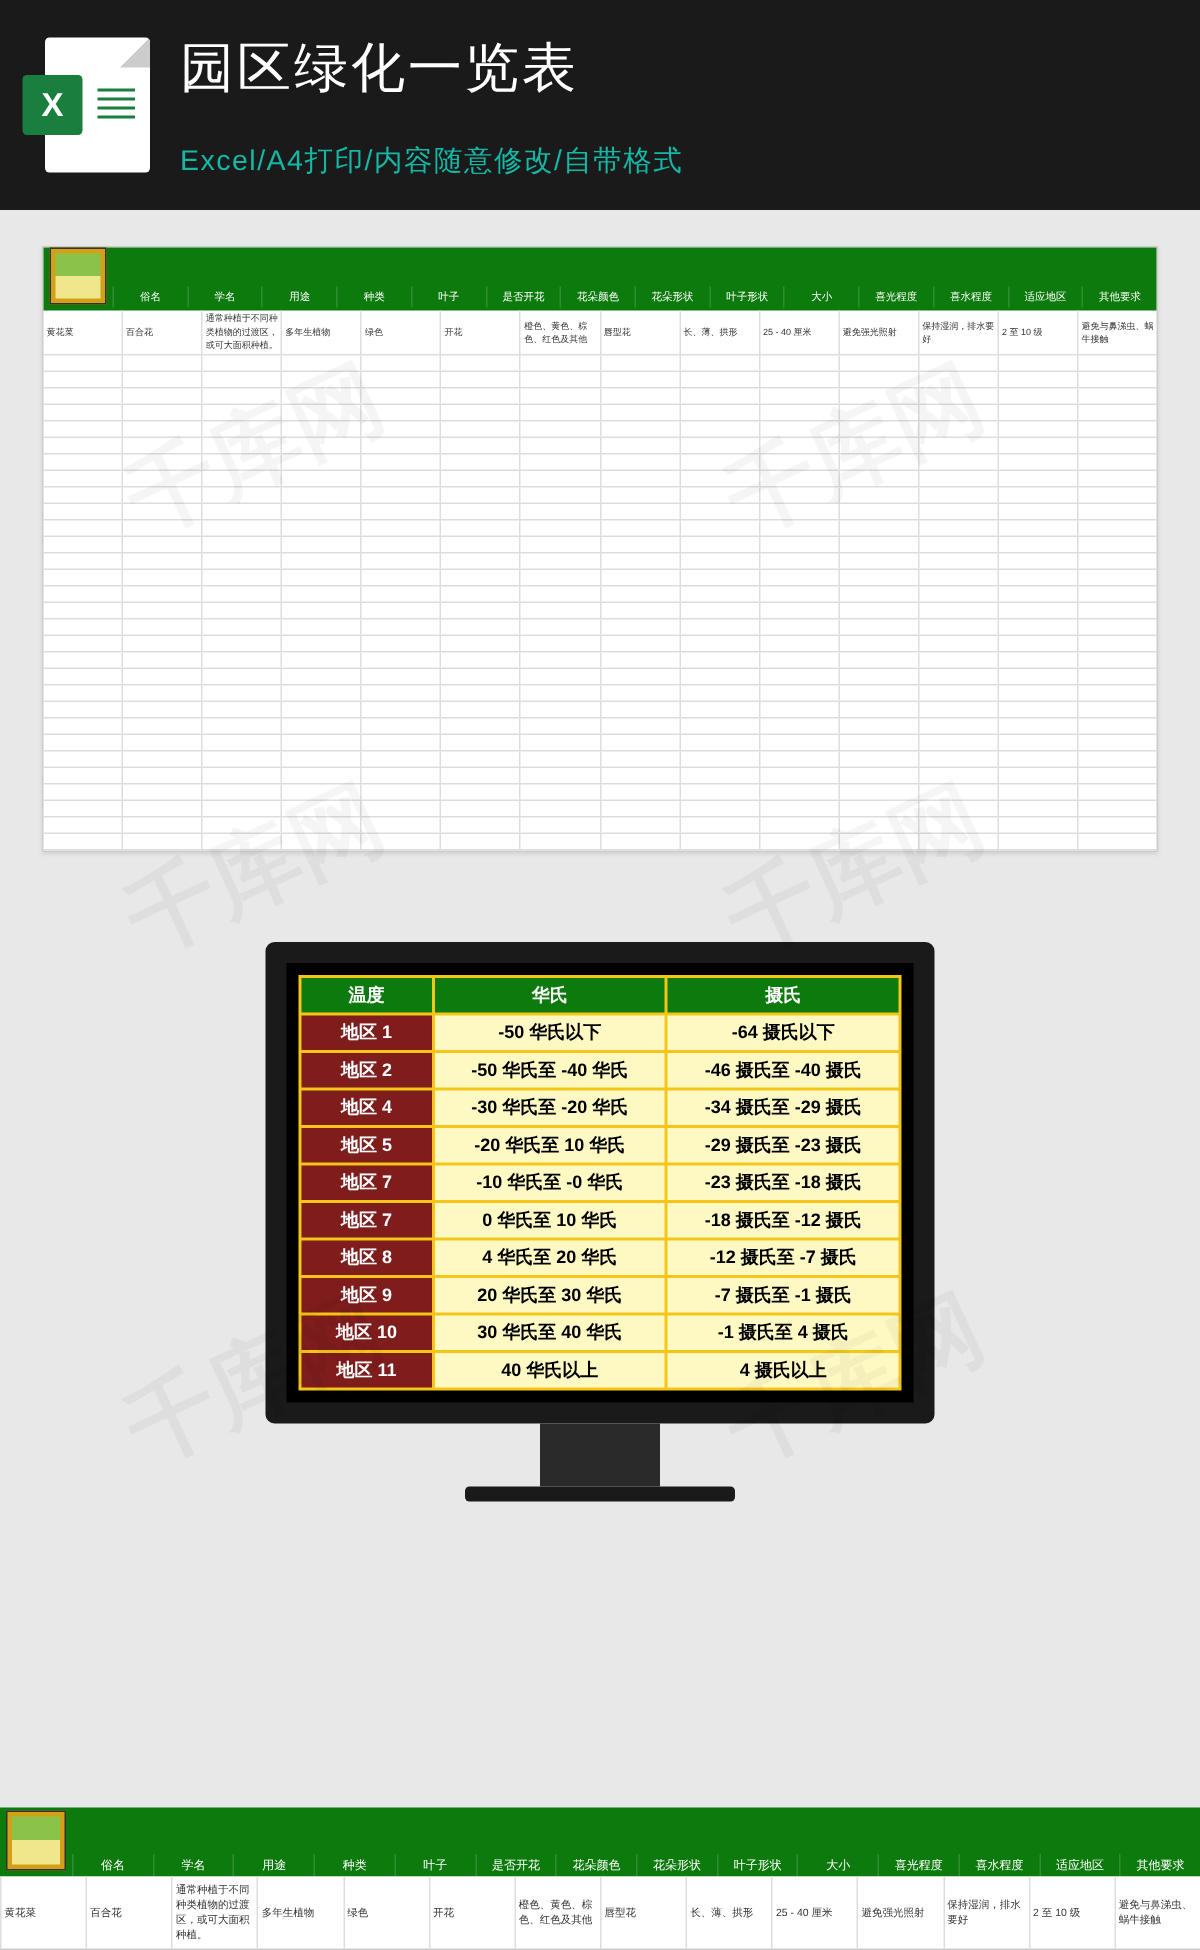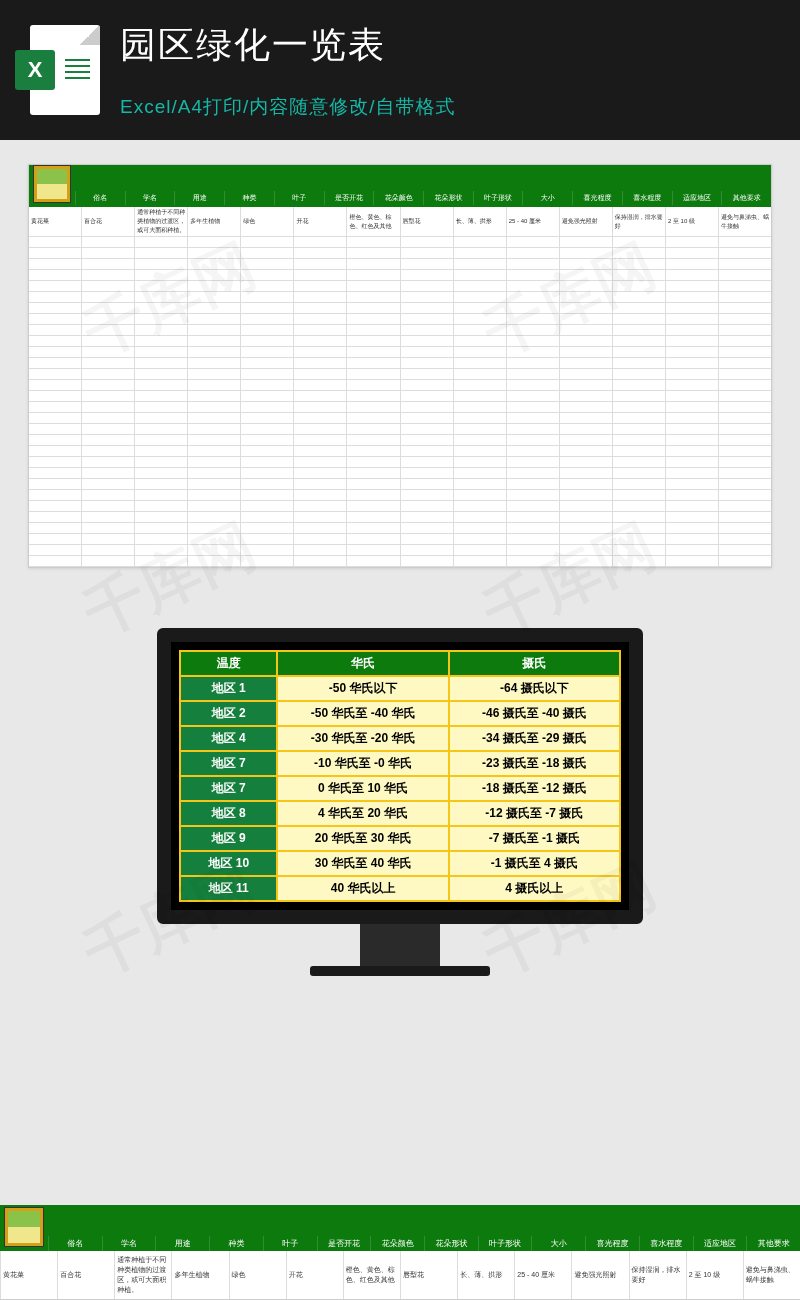--- a/index.html
+++ b/index.html
@@ -24,26 +24,26 @@
 .sheet-cols { display: flex; flex: 1; }
 .sheet-col-h { flex: 1; color: #fff; font-size: 7px; text-align: center; padding: 2px 1px; border-left: 1px solid rgba(255,255,255,0.15); overflow: hidden; }
 .sheet-body { }
 .sheet-row { display: flex; border-bottom: 1px solid #ddd; min-height: 11px; }
 .sheet-row.data-row { min-height: 26px; }
 .sheet-cell { flex: 1; font-size: 6px; padding: 1px 2px; border-left: 1px solid #ddd; color: #333; overflow: hidden; display: flex; align-items: center; }
 .sheet-cell:first-child { border-left: none; }
 
 
 .monitor-wrap { display: flex; justify-content: center; margin-top: 60px; margin-bottom: 40px; }
-.monitor { width: 486px; }
+.monitor { width: 446px; }
 .monitor-screen { background: #000; border: 14px solid #1a1a1a; border-radius: 6px; padding: 8px; }
 .temp-table { width: 100%; background: #f5c518; border-collapse: separate; border-spacing: 2px; }
 .temp-table th, .temp-table td { padding: 3px 8px; font-size: 12px; text-align: center; font-weight: bold; }
 .temp-table th { background: #0d7a0d; color: #fff; }
-.temp-table td.zone { background: #15803d; color: #fff; width: 22%; }
+.temp-table td.zone { background: #7f1d1d; color: #fff; width: 22%; }
 .temp-table td.val { background: #fef9c3; color: #000; width: 39%; }
 .monitor-stand { width: 80px; height: 42px; background: #2a2a2a; margin: 0 auto; }
 .monitor-base { width: 180px; height: 10px; background: #1a1a1a; margin: 0 auto; border-radius: 3px; }
 
 
 .bottom-strip { position: absolute; bottom: 0; left: 0; right: 0; }
 .strip-hdr { background: #0d7a0d; display: flex; height: 46px; align-items: flex-end; }
 .strip-hdr .sheet-icon { width: 40px; height: 40px; }
 .strip-cols { display: flex; flex: 1; }
 .strip-col-h { flex: 1; color: #fff; font-size: 8px; text-align: center; padding: 2px; border-left: 1px solid rgba(255,255,255,0.15); overflow: hidden; }
@@ -613,20 +613,25 @@
               <td class="zone">地区 2</td>
               <td class="val">-50 华氏至 -40 华氏</td>
               <td class="val">-46 摄氏至 -40 摄氏</td>
             </tr>
             <tr>
               <td class="zone">地区 4</td>
               <td class="val">-30 华氏至 -20 华氏</td>
               <td class="val">-34 摄氏至 -29 摄氏</td>
             </tr>
             <tr>
+              <td class="zone">地区 5</td>
+              <td class="val">-20 华氏至 10 华氏</td>
+              <td class="val">-29 摄氏至 -23 摄氏</td>
+            </tr>
+            <tr>
               <td class="zone">地区 7</td>
               <td class="val">-10 华氏至 -0 华氏</td>
               <td class="val">-23 摄氏至 -18 摄氏</td>
             </tr>
             <tr>
               <td class="zone">地区 7</td>
               <td class="val">0 华氏至 10 华氏</td>
               <td class="val">-18 摄氏至 -12 摄氏</td>
             </tr>
             <tr>

